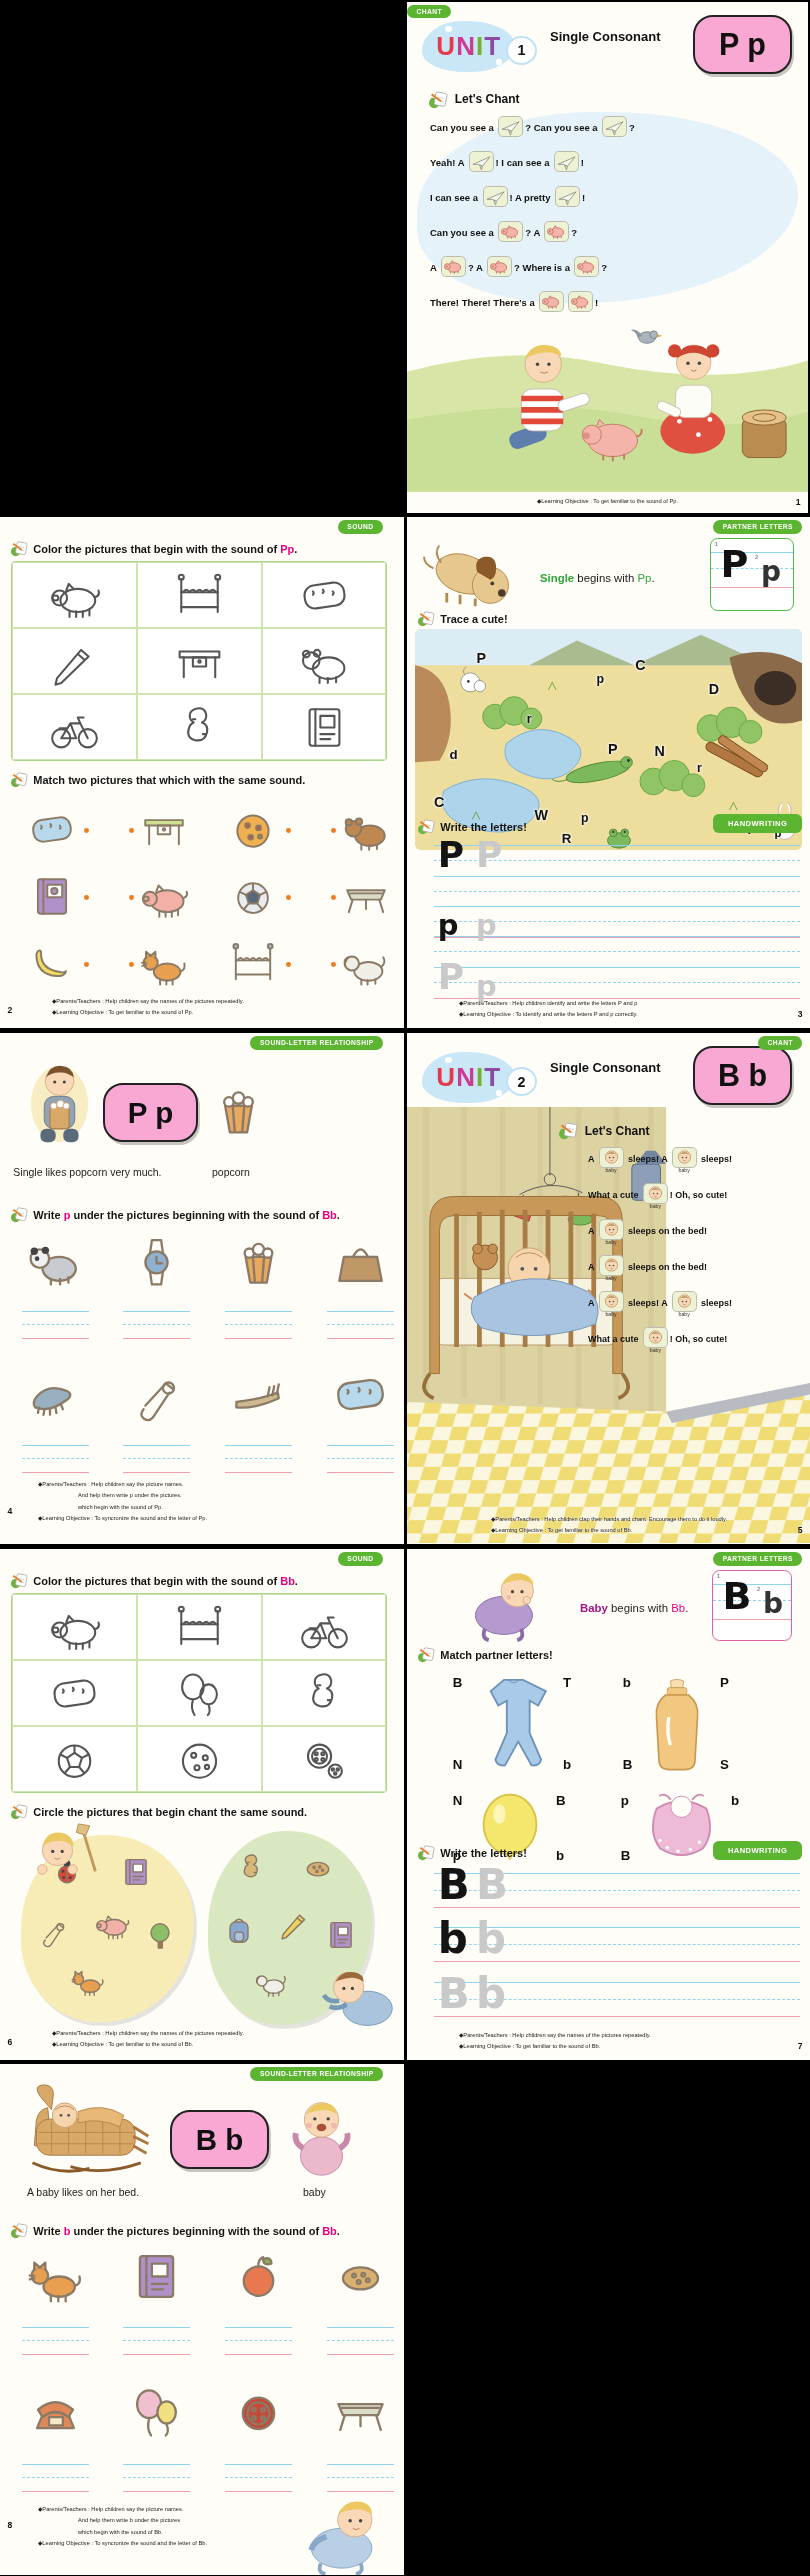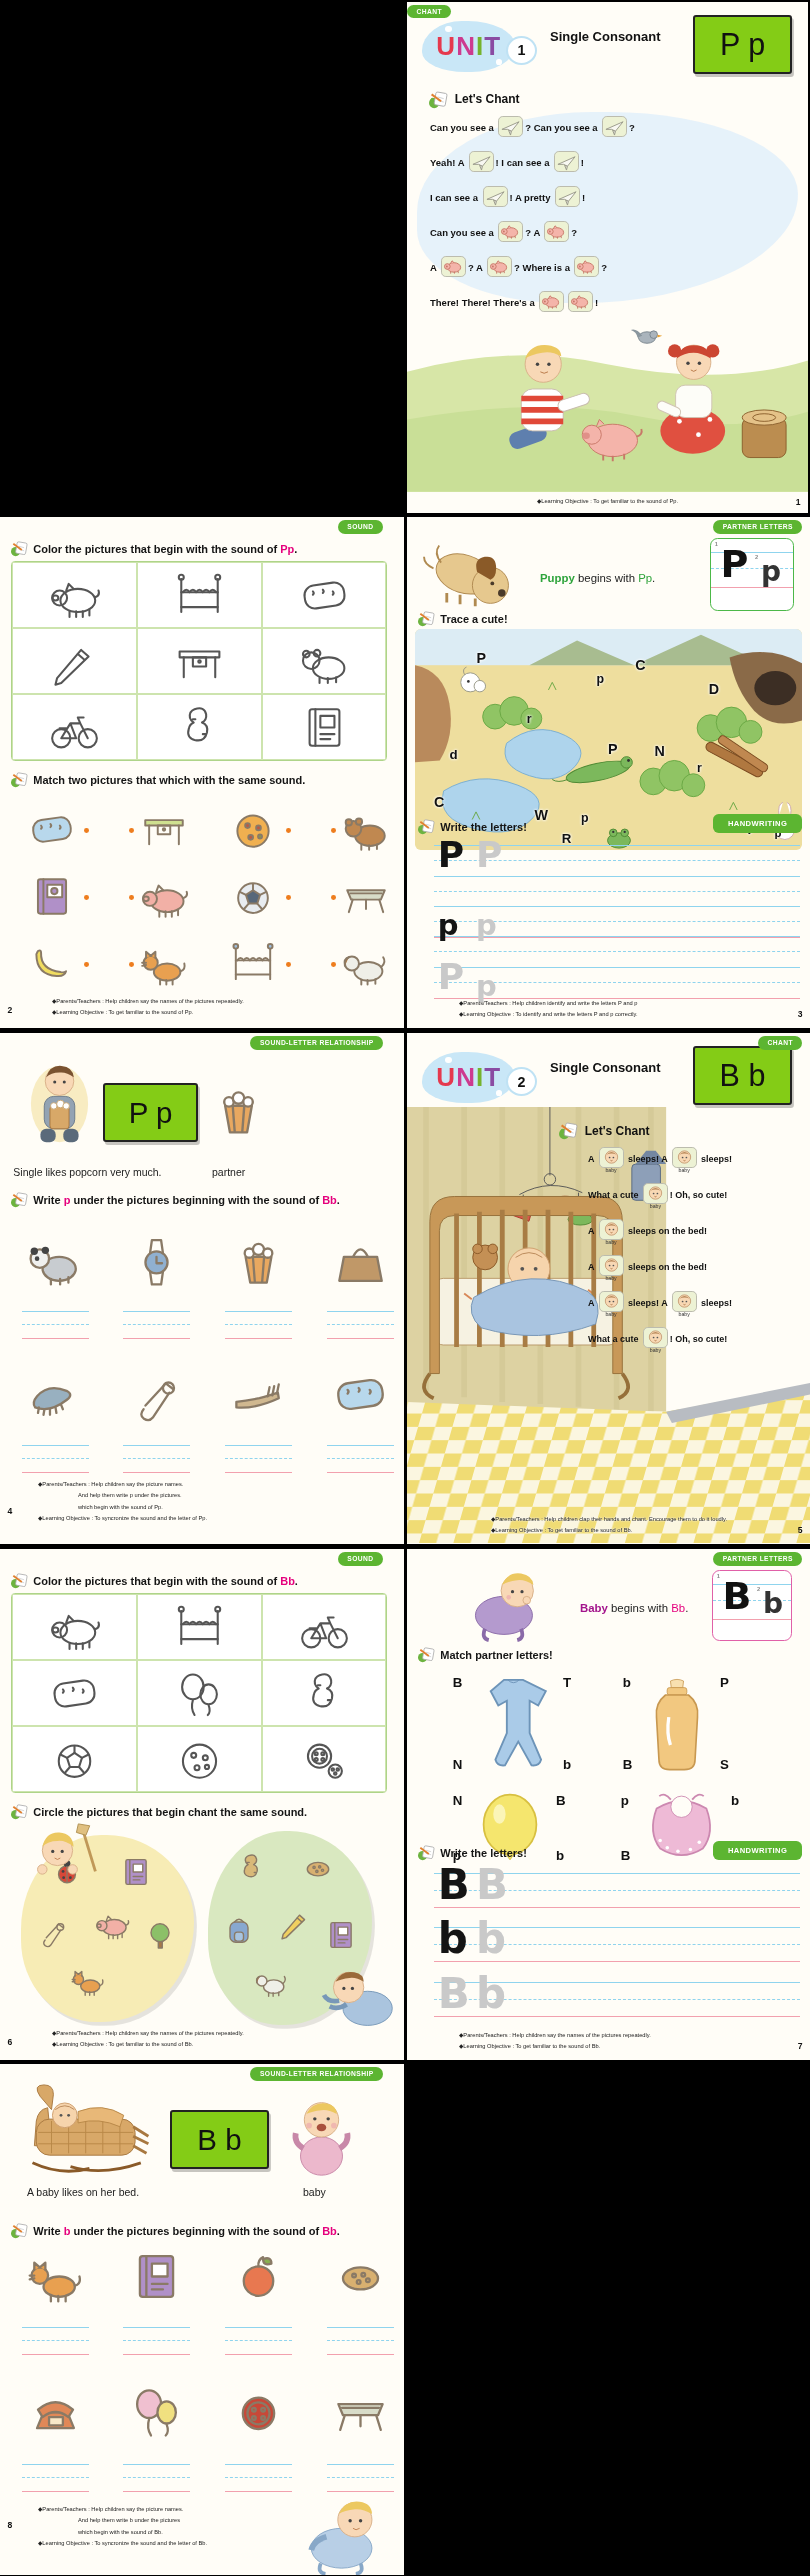--- a/index.html
+++ b/index.html
@@ -4,21 +4,21 @@
 <style>
   html,body{margin:0;padding:0}
   body{width:810px;height:2576px;position:relative;background:#000;font-family:"Liberation Sans",sans-serif}
   .page{position:absolute;background:#fffdf7;overflow:hidden}
   .tag{position:absolute;top:2.9px;background:#5cb531;color:#fff;font-size:6.7px;font-weight:bold;letter-spacing:0.4px;padding:2.9px 9.5px 3.8px;border-radius:7.6px;white-space:nowrap;z-index:6}
   .instr{position:absolute;display:flex;align-items:center;gap:4.8px;font-weight:bold;font-size:11px;color:#151515;white-space:nowrap;z-index:5}
   .instr svg{width:19px;height:17px;flex:none}
   .m{color:#e5007d}.g{color:#2fa43c}.gb{color:#2fa43c}.mb{color:#a3148c}
   .gb,.mb{font-weight:bold}
   .sent{position:absolute;font-size:10.5px;color:#222;z-index:5}
-  .badge{position:absolute;background:#84cc16;border:2.4px solid #222;border-radius:3px;display:flex;align-items:center;justify-content:center;font-weight:normal;color:#111;box-shadow:1.9px 2.9px 0 rgba(0,0,0,.22);z-index:5}
+  .badge{position:absolute;background:#f9a8d4;border:2.4px solid #222;border-radius:20px;display:flex;align-items:center;justify-content:center;font-weight:bold;color:#111;box-shadow:1.9px 2.9px 0 rgba(0,0,0,.22);z-index:5}
   .ublob{position:absolute;background:#c9e7f7;border-radius:46% 54% 50% 50%/62% 52% 55% 42%;z-index:4}
   .ublob .dotw{position:absolute;background:#fff;border-radius:50%}
   .uword{position:absolute;inset:0;display:flex;align-items:center;justify-content:center;font-weight:bold;font-size:26px;letter-spacing:1px}
   .ucirc{position:absolute;background:#fff;border:2.9px solid #bfe2f4;border-radius:50%;display:flex;align-items:center;justify-content:center;font-weight:bold;font-size:14.3px;color:#111;z-index:5}
   .title{position:absolute;font-weight:bold;font-size:13px;color:#111;z-index:5}
   .chant{position:absolute;z-index:5}
   .chline{font-weight:bold;color:#111;white-space:nowrap;height:19px;margin-bottom:16px;font-size:9.5px}
   .small .chline{font-size:9px;margin-bottom:17px}
   .ibx{display:inline-block;width:23px;height:19px;background:#edf2d4;border:1.1px solid #bcbcae;border-radius:4.8px;vertical-align:-5.7px;margin:0 1.9px;position:relative}
   .ibx svg{width:100%;height:100%;display:block}
@@ -465,21 +465,21 @@
     <svg viewBox="0 0 110 78">
       <ellipse cx="48" cy="40" rx="30" ry="20" fill="#e6c88e" stroke="#b08a50" transform="rotate(18 48 40)"></ellipse>
       <circle cx="76" cy="52" r="19" fill="#e6c88e" stroke="#b08a50"></circle>
       <path d="M62 38 q-4 -14 8 -16 q12 -2 12 12 q0 10 -6 12 z" fill="#8a5a28"></path>
       <circle cx="88" cy="60" r="4" fill="#4a3a2a"></circle>
         <circle cx="78" cy="50" r="2" fill="#4a3a2a"></circle>
       <path d="M30 60 v10 M44 62 v10 M60 66 v8" stroke="#b08a50" stroke-width="3" fill="none"></path>
       <path d="M24 28 q-8 -10 -2 -18 M16 34 q-10 -4 -10 -12" stroke="#b08a50" stroke-width="2" fill="none"></path>
     </svg>
   </div>
-  <div class="sent" style="left:133px;top:55px;font-size:11.4px"><span class="gb">Puppy</span><span class=""> begins with </span><span class="g">Pp</span><span class="">.</span></div>
+  <div class="sent" style="left:133px;top:55px;font-size:11.4px"><span class="gb">Single</span><span class=""> begins with </span><span class="g">Pp</span><span class="">.</span></div>
   <div class="card" style="left:303px;top:21px;width:82px;height:71px">
     <i class="rl b"></i>
       <i class="rl d"></i>
       <i class="rl p"></i>
     <span class="sn" style="left:3.8px;top:1.9px">1</span>
     <span class="sn" style="left:44px;top:15.2px">2</span>
     <span class="cl1">P</span>
     <span class="cl2">p</span>
   </div>
   <div class="instr" style="left:9.5px;top:93px">
@@ -633,22 +633,22 @@
         <g fill="#e8a860" stroke="#8a7a66" stroke-width="2.5" stroke-linejoin="round" stroke-linecap="round">
           <path d="M18 28 l5 28 h18 l5 -28 z"></path>
           <path d="M26 29 l2 26 M38 29 l-2 26" fill="none"></path>
           <circle cx="22" cy="24" r="5" fill="#fff"></circle>
           <circle cx="32" cy="20" r="6" fill="#fff"></circle>
           <circle cx="42" cy="24" r="5" fill="#fff"></circle>
         </g>
       </svg>
     </div>
   <div class="sent" style="left:13.3px;top:133px">Single likes popcorn very much.</div>
-  <div class="sent" style="left:212px;top:133px">partner</div>
-  <div class="instr" style="left:9.5px;top:158px">
+  <div class="sent" style="left:212px;top:133px">popcorn</div>
+  <div class="instr" style="left:9.5px;top:173px">
     <svg viewBox="0 0 24 22">
         <circle cx="7" cy="15" r="6" fill="#6db33f"></circle>
         <rect x="8" y="3" width="13" height="15" rx="2" fill="#fff" stroke="#aaa" transform="rotate(10 14 10)"></rect>
         <path d="M11 8 l7 2 M11 12 l7 2" stroke="#ccc" fill="none"></path>
         <path d="M4 5 l11 8" stroke="#e08030" stroke-width="2.4"></path>
       </svg>
     <span><span class="">Write </span><span class="m">p</span><span class=""> under the pictures beginning with the sound of </span><span class="m">Bb</span><span class="">.</span></span>
   </div>
   <div>
       <div class="prow" style="top:198px">

